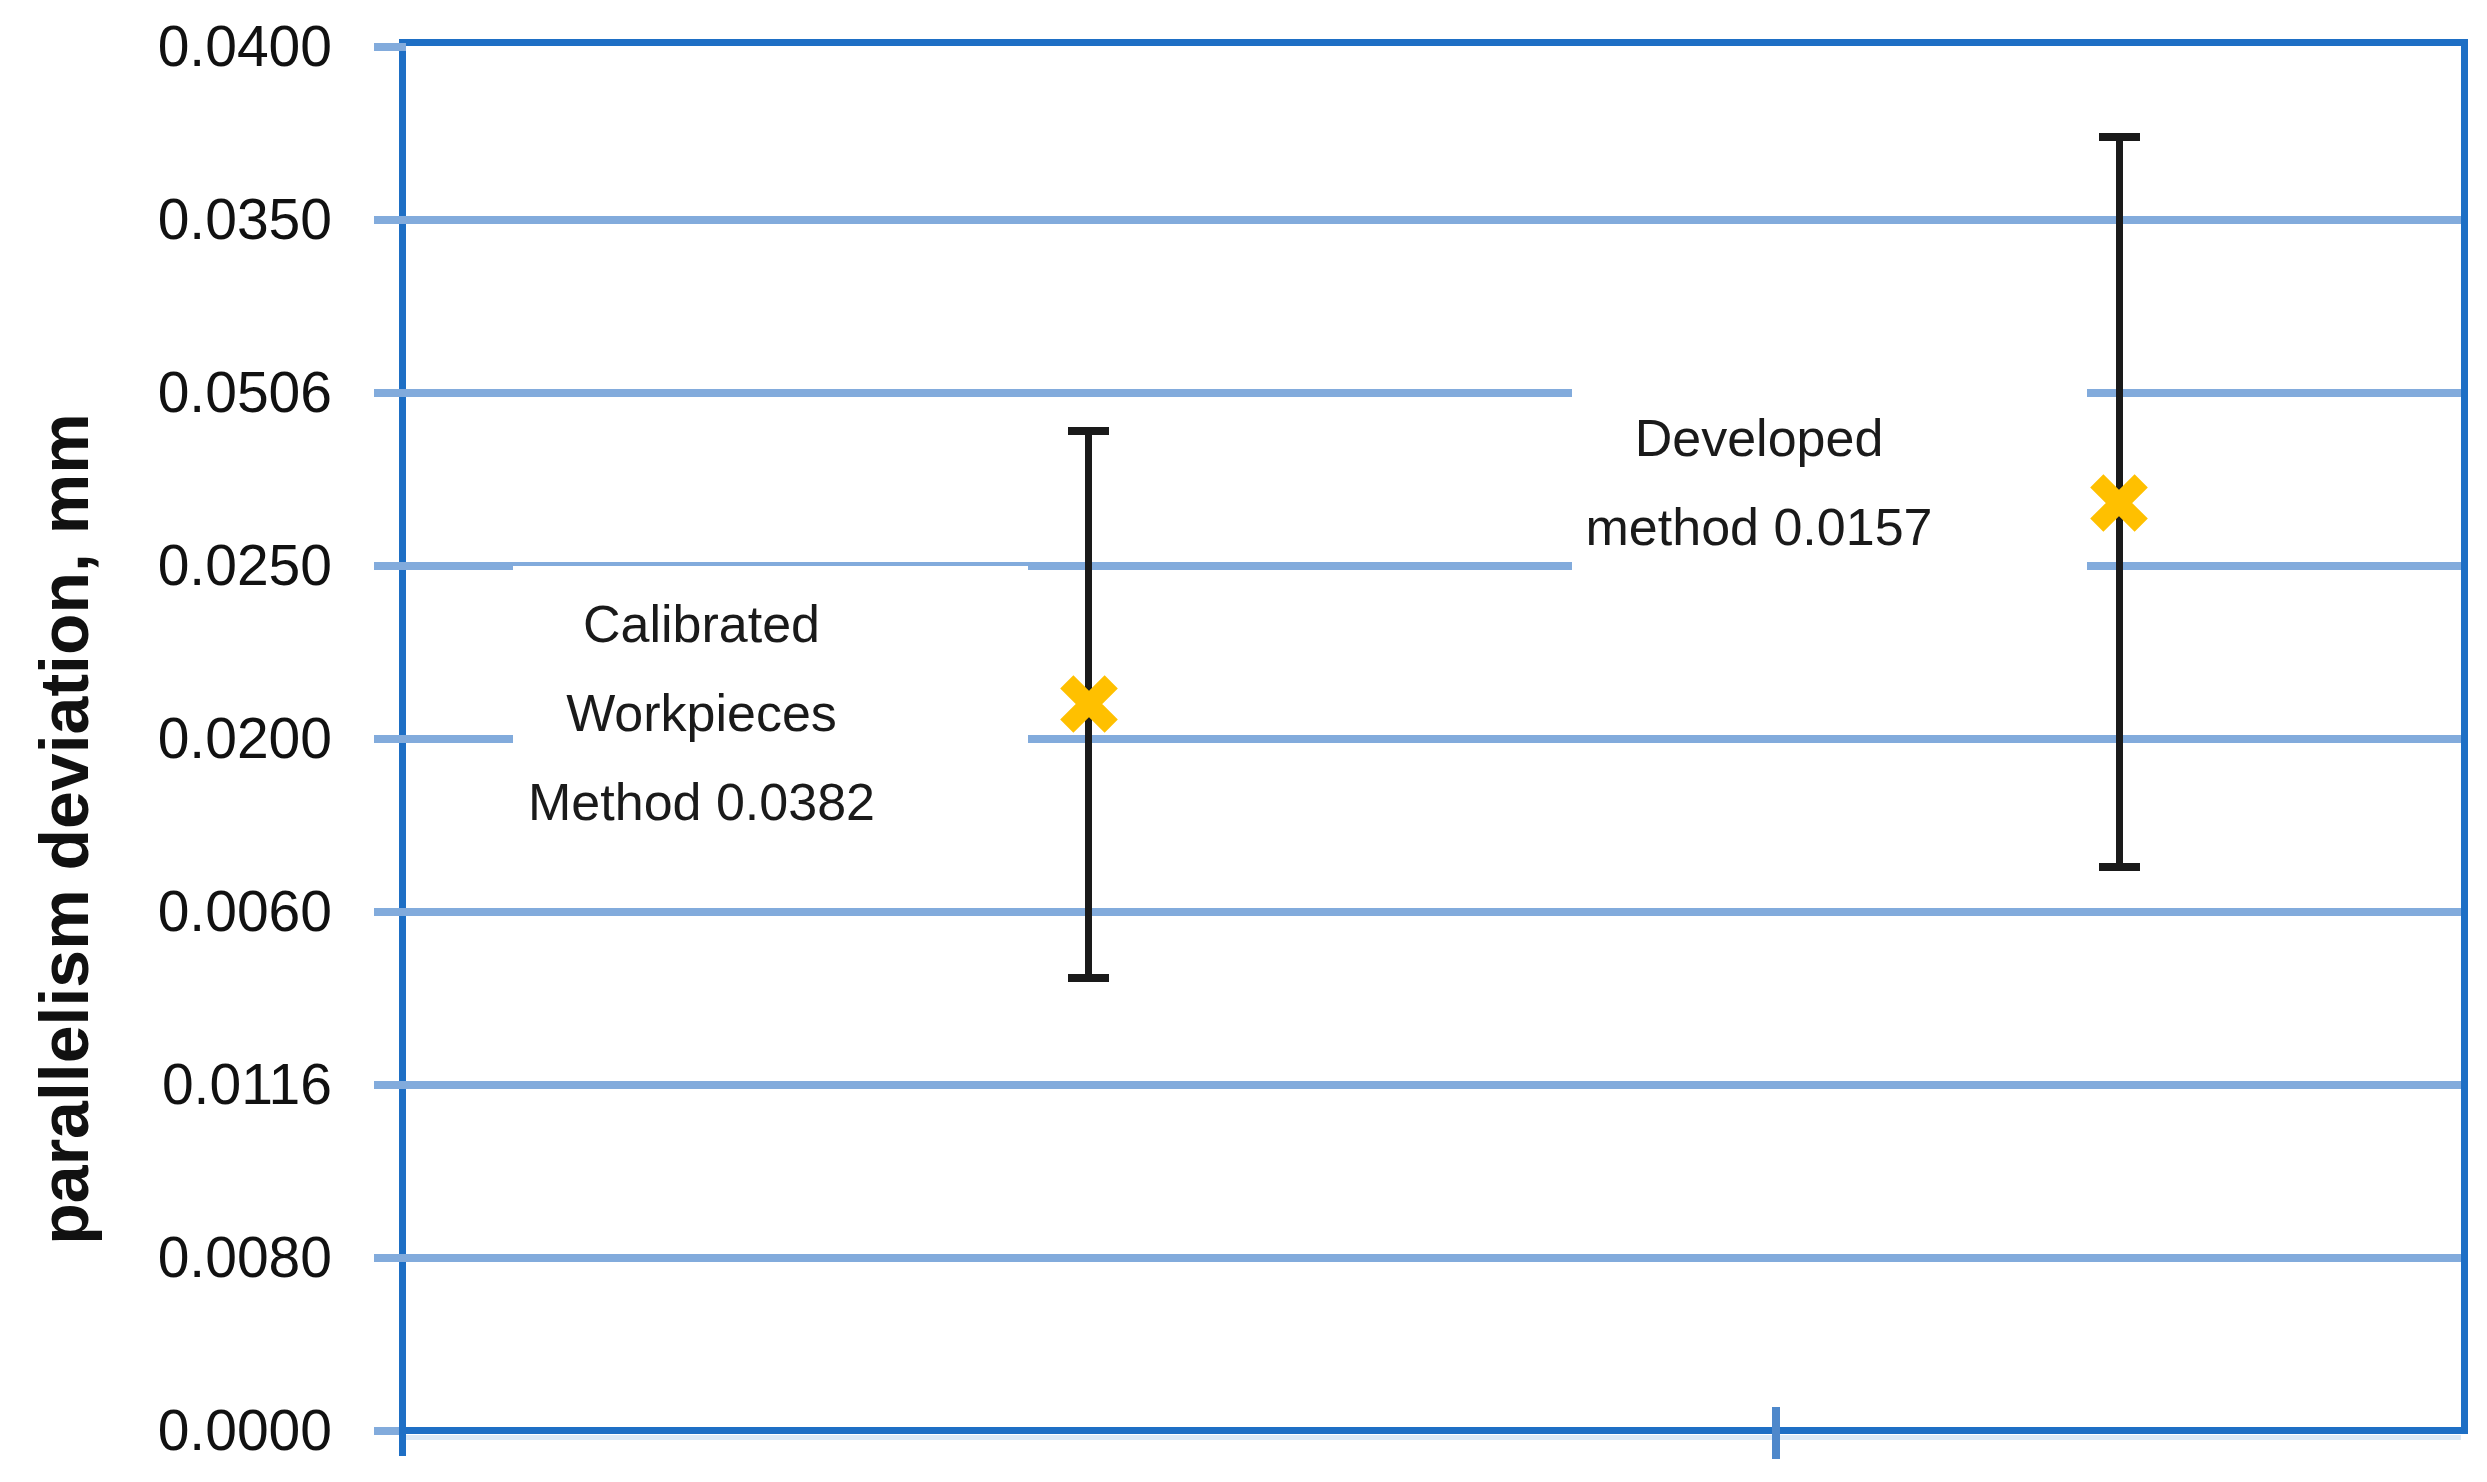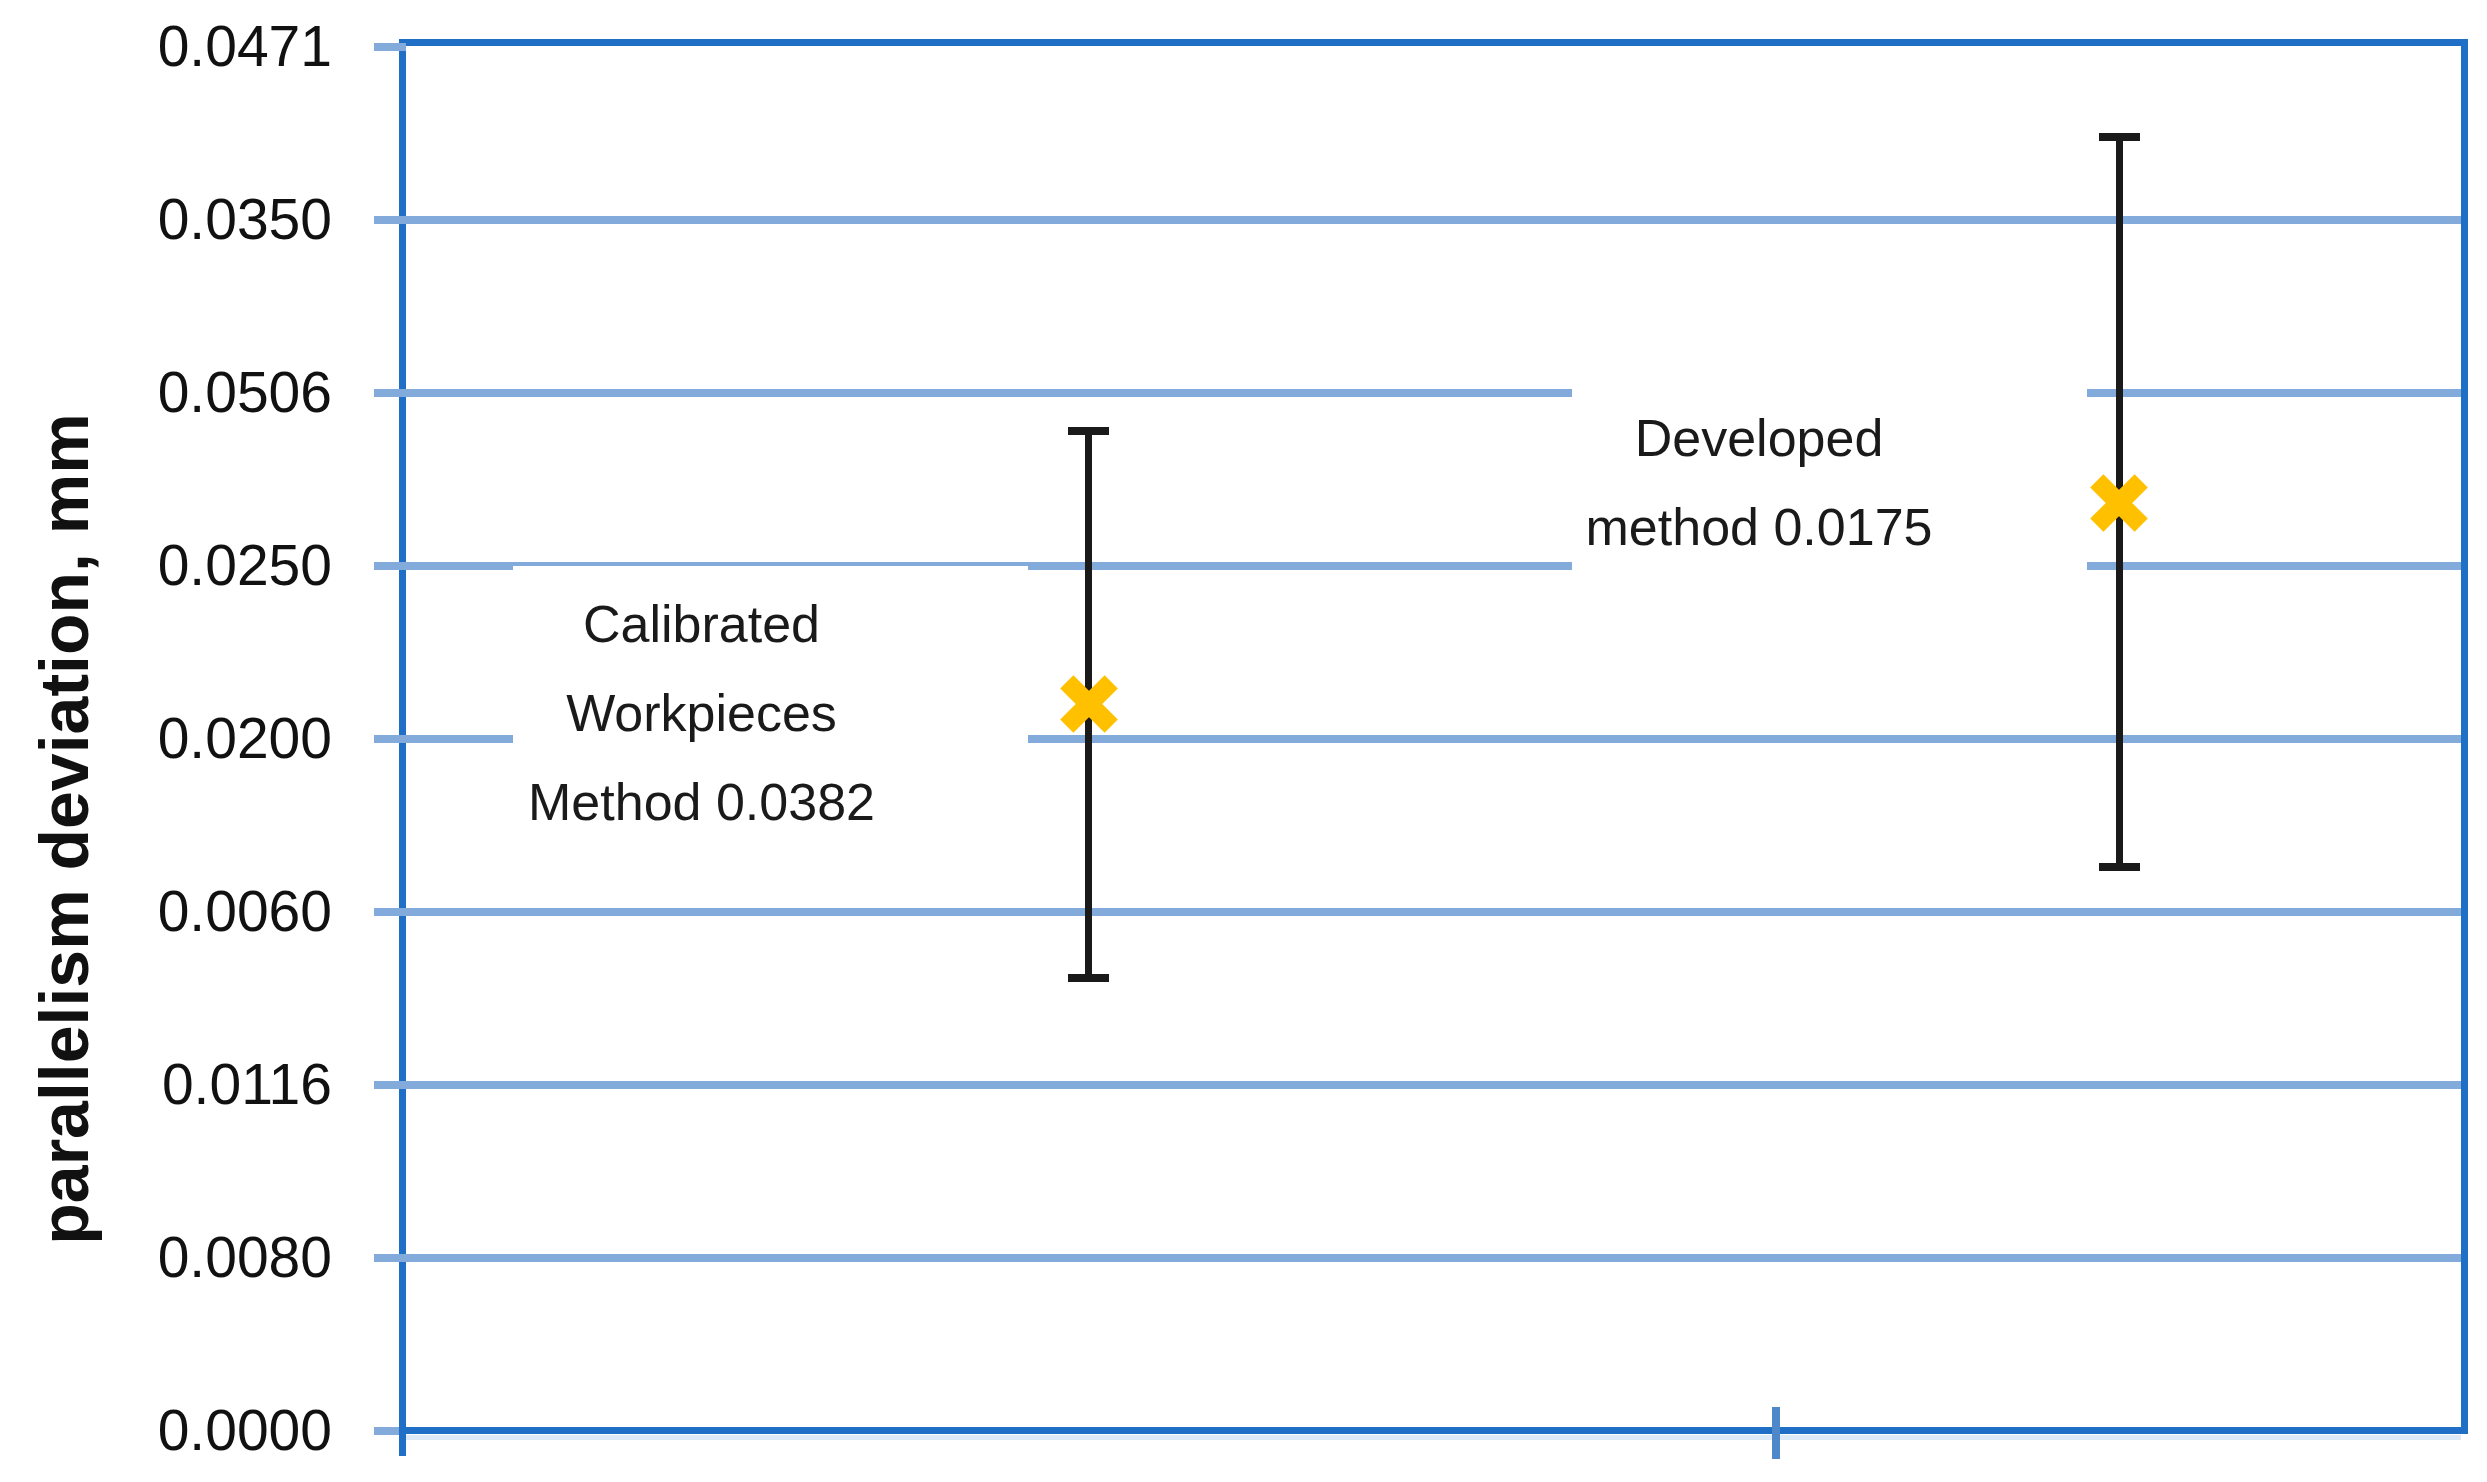--- a/index.html
+++ b/index.html
@@ -119,37 +119,37 @@
     <div class="y-tick-label" style="left: 64px; top: 872px;">0.0060</div>
     <div class="y-tick" style="left: 374px; top: 735px; background: rgb(130, 171, 220);"></div>
     <div class="y-tick-label" style="left: 64px; top: 699px;">0.0200</div>
     <div class="y-tick" style="left: 374px; top: 562px; background: rgb(130, 171, 220);"></div>
     <div class="y-tick-label" style="left: 64px; top: 526px;">0.0250</div>
     <div class="y-tick" style="left: 374px; top: 389px; background: rgb(130, 171, 220);"></div>
     <div class="y-tick-label" style="left: 64px; top: 353px;">0.0506</div>
     <div class="y-tick" style="left: 374px; top: 216px; background: rgb(130, 171, 220);"></div>
     <div class="y-tick-label" style="left: 64px; top: 180px;">0.0350</div>
     <div class="y-tick" style="left: 374px; top: 43px; background: rgb(130, 171, 220);"></div>
-    <div class="y-tick-label" style="left: 64px; top: 7.1px;">0.0471</div>
+    <div class="y-tick-label" style="left: 64px; top: 7.1px;">0.0400</div>
     <div class="x-tick" style="left: 1772px; top: 1407px; background: rgb(78, 136, 203);"></div>
     <div class="axis-stub" style="left: 399px; top: 1427px; height: 28.5px; background: rgb(30, 111, 197);"></div>
     <div class="data-label" style="left: 513px; top: 566px; width: 515px; height: 294px; padding-right: 138px; color: rgb(26, 26, 26);">
       <div>Calibrated</div>
       <div>Workpieces</div>
       <div>Method 0.0382</div>
     </div>
     <div class="err-line" style="left: 1085px; top: 430px; height: 547px; background: rgb(26, 26, 26);"></div>
     <div class="err-cap" style="left: 1068px; top: 427px; background: rgb(26, 26, 26);"></div>
     <div class="err-cap" style="left: 1068px; top: 974px; background: rgb(26, 26, 26);"></div>
     <div class="marker" style="left: 1049px; top: 664px;"><svg width="80" height="80" viewBox="0 0 90 90">
         <path d="M20 20 L70 70 M70 20 L20 70" stroke="#FFC000" stroke-width="21" stroke-linecap="butt" fill="none"></path>
       </svg></div>
     <div class="data-label" style="left: 1572px; top: 386px; width: 515px; height: 194px; padding-right: 141px; color: rgb(26, 26, 26);">
       <div>Developed</div>
-      <div>method 0.0175</div>
+      <div>method 0.0157</div>
     </div>
     <div class="err-line" style="left: 2116px; top: 136px; height: 730px; background: rgb(26, 26, 26);"></div>
     <div class="err-cap" style="left: 2099px; top: 133px; background: rgb(26, 26, 26);"></div>
     <div class="err-cap" style="left: 2099px; top: 863px; background: rgb(26, 26, 26);"></div>
     <div class="marker" style="left: 2079px; top: 463px;"><svg width="80" height="80" viewBox="0 0 90 90">
         <path d="M20 20 L70 70 M70 20 L20 70" stroke="#FFC000" stroke-width="21" stroke-linecap="butt" fill="none"></path>
       </svg></div>
   </div>
 
 

